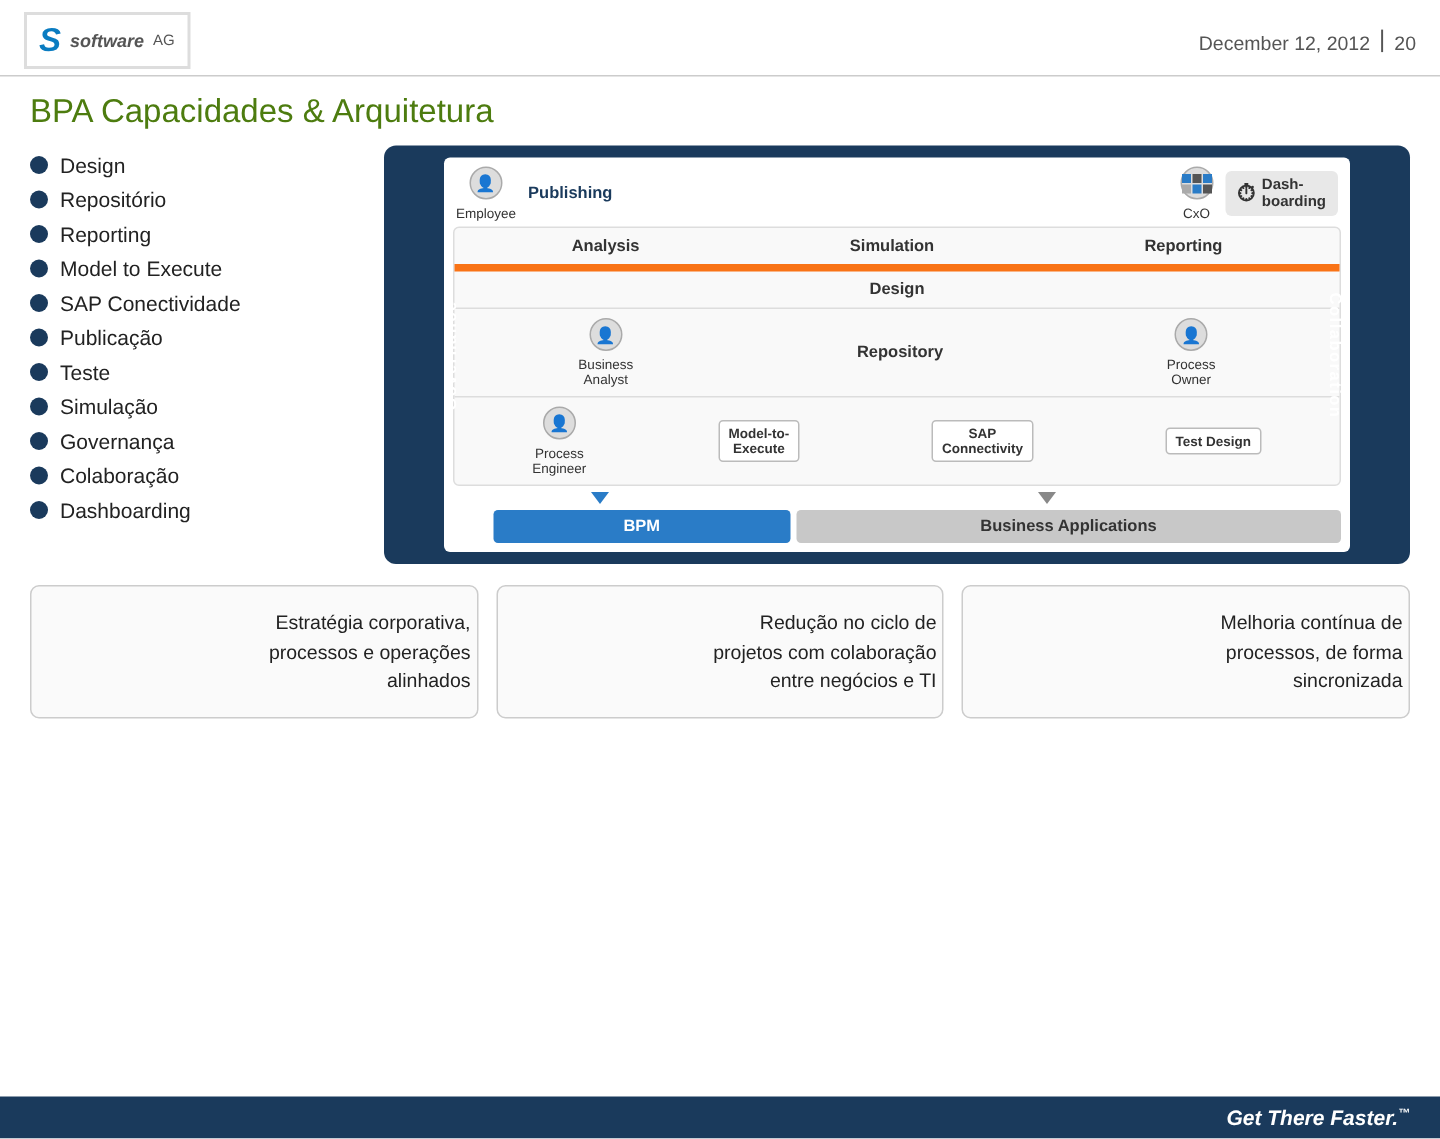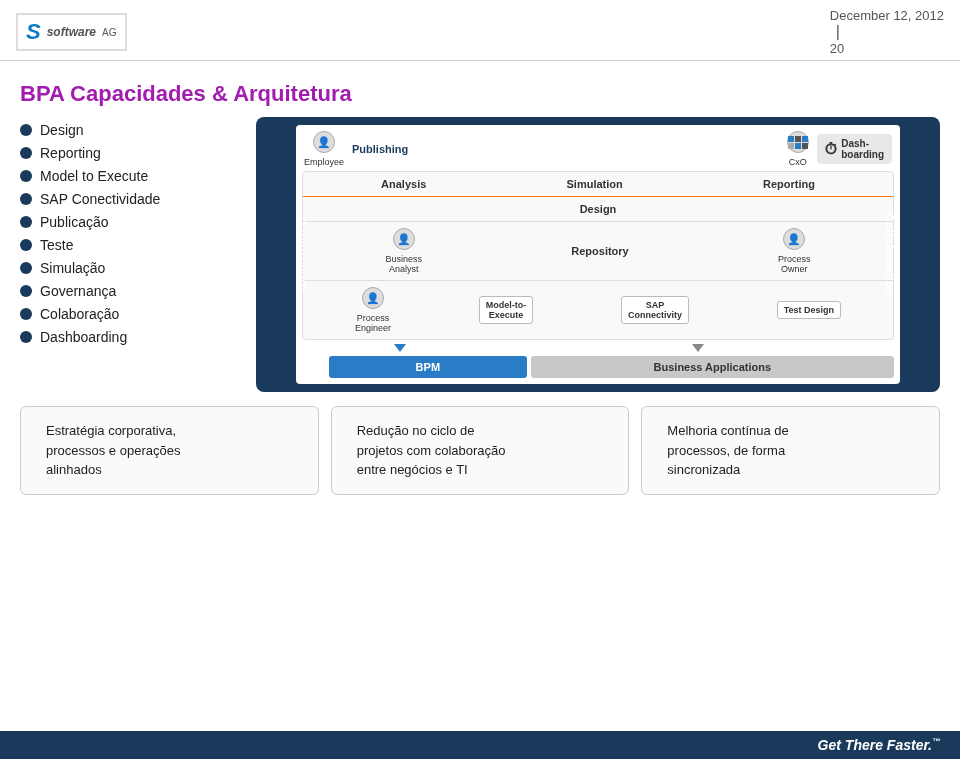--- a/index.html
+++ b/index.html
@@ -62,24 +62,23 @@
       color: #555;
     }
 
     
     .main {
       padding: 10px 20px 10px 20px;
     }
 
     .page-title {
       font-size: 22px;
-      font-weight: bold;
-      color: #a21caf;
+      font-weight: normal;
+      color: #4d7c0f;
       margin-bottom: 10px;
-      margin-top: 10px;
     }
 
     .content-row {
       display: flex;
       gap: 16px;
     }
 
     
     .bullet-list {
       min-width: 220px;
@@ -220,21 +219,21 @@
       border: 1px solid #ddd;
       border-radius: 4px;
       margin-bottom: 4px;
     }
 
     
     .row-analysis {
       display: flex;
       justify-content: space-around;
       padding: 6px 8px;
-      border-bottom: 1px solid #f97316;
+      border-bottom: 5px solid #f97316;
     }
     .cell-label {
       font-size: 11px;
       font-weight: bold;
       color: #333;
       text-align: center;
     }
 
     
     .row-design {
@@ -316,22 +315,22 @@
     
     .cards-row {
       display: flex;
       gap: 12px;
       margin-top: 14px;
     }
     .card {
       flex: 1;
       border: 1px solid #ccc;
       border-radius: 6px;
-      padding: 14px 25px;
-      text-align: left;
+      padding: 14px 4px;
+      text-align: right;
       font-size: 13px;
       color: #222;
       line-height: 1.5;
       background: #fafafa;
     }
 
     
     .footer {
       position: absolute;
       bottom: 0;
@@ -389,37 +388,41 @@
 <body>
 
 <div class="header">
   <div class="logo-area">
     <div class="logo-box">
       <span class="logo-s">S</span>
       <span class="logo-text">software</span>
       <span class="logo-ag">AG</span>
     </div>
   </div>
-  <div style="display:flex;align-items:flex-start;flex-direction:column;">
+  <div style="display:flex;align-items:flex-end;">
     <span class="header-date">December 12, 2012</span>
     <span class="header-divider">|</span>
     <span class="header-page">20</span>
   </div>
 </div>
 
 <div class="main">
   <div class="page-title">BPA Capacidades &amp; Arquitetura</div>
 
   <div class="content-row">
 
     <div class="bullet-list">
       <ul>
         <li>
             <span class="bullet-dot"></span>
             <span>Design</span>
+          </li>
+        <li>
+            <span class="bullet-dot"></span>
+            <span>Repositório</span>
           </li>
         <li>
             <span class="bullet-dot"></span>
             <span>Reporting</span>
           </li>
         <li>
             <span class="bullet-dot"></span>
             <span>Model to Execute</span>
           </li>
         <li>

